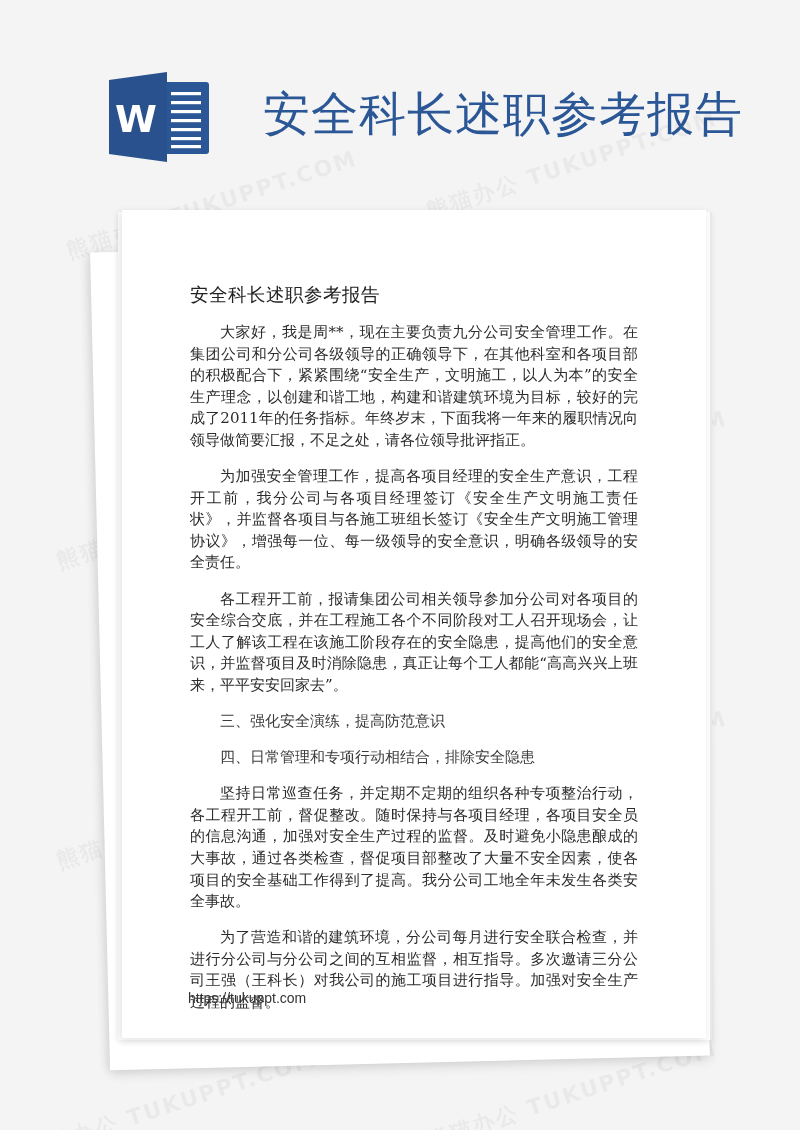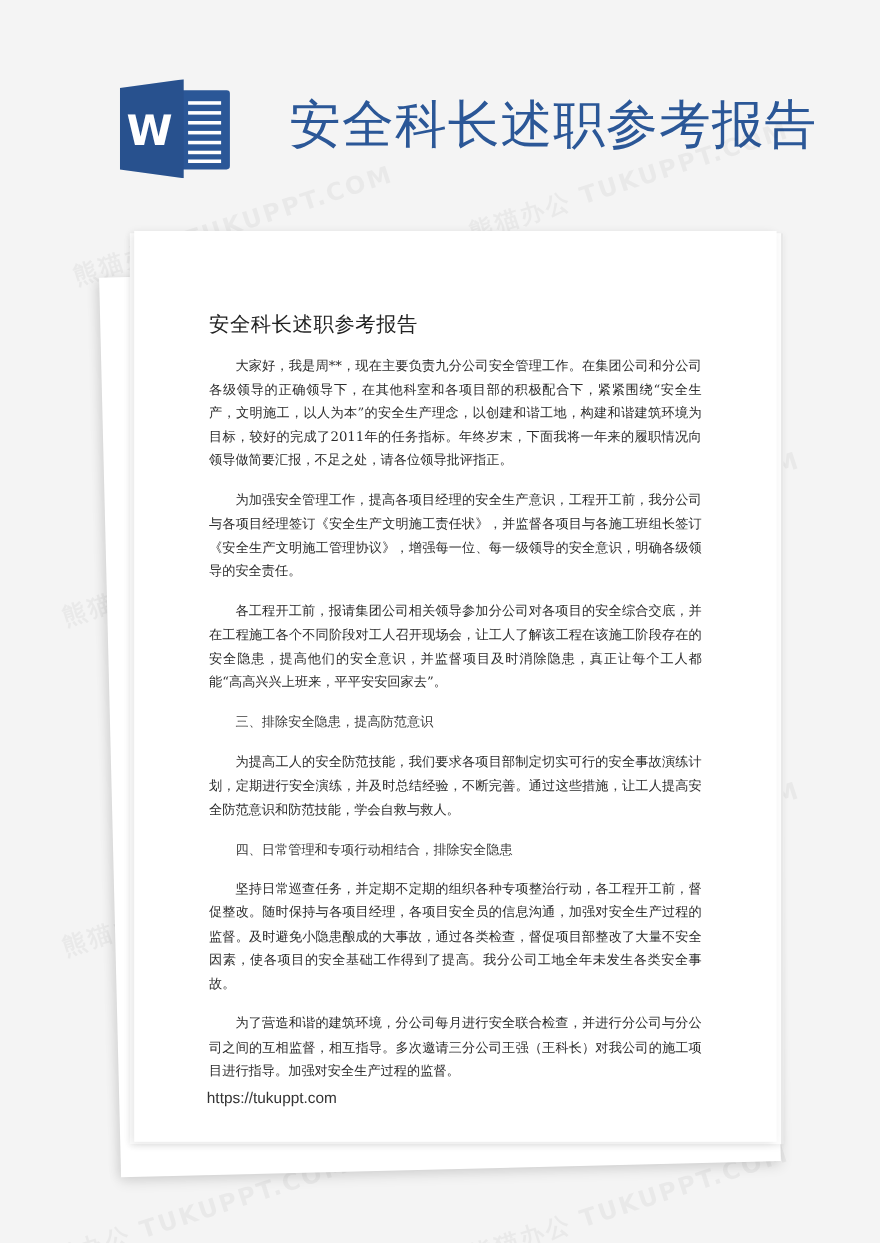--- a/index.html
+++ b/index.html
@@ -77,21 +77,21 @@
     font-family: "DejaVu Sans", "Liberation Sans", sans-serif;
     font-size: 18.5px;
     color: #222;
     letter-spacing: 0.5px;
     white-space: nowrap;
   }
   .doc-body {
     position: absolute;
     left: 68px; top: 112px;
     width: 448px;
-    font-size: 12px;
+    font-size: 15px;
     color: #2c2c2c;
     line-height: 21.6px;
   }
   .para {
     margin: 0 0 14.5px 0;
     text-indent: 2em;
     text-align: justify;
     text-justify: inter-character;
     word-break: break-all;
   }
@@ -149,22 +149,21 @@
 <div class="paper">
   <div class="doc-title">安全科长述职参考报告</div>
 
   <div class="doc-body">
     <p class="para">大家好，我是周**，现在主要负责九分公司安全管理工作。在集团公司和分公司各级领导的正确领导下，在其他科室和各项目部的积极配合下，紧紧围绕“安全生产，文明施工，以人为本”的安全生产理念，以创建和谐工地，构建和谐建筑环境为目标，较好的完成了2011年的任务指标。年终岁末，下面我将一年来的履职情况向领导做简要汇报，不足之处，请各位领导批评指正。</p>
 
     <p class="para">为加强安全管理工作，提高各项目经理的安全生产意识，工程开工前，我分公司与各项目经理签订《安全生产文明施工责任状》，并监督各项目与各施工班组长签订《安全生产文明施工管理协议》，增强每一位、每一级领导的安全意识，明确各级领导的安全责任。</p>
 
     <p class="para">各工程开工前，报请集团公司相关领导参加分公司对各项目的安全综合交底，并在工程施工各个不同阶段对工人召开现场会，让工人了解该工程在该施工阶段存在的安全隐患，提高他们的安全意识，并监督项目及时消除隐患，真正让每个工人都能“高高兴兴上班来，平平安安回家去”。</p>
 
-    <p class="heading">三、排除安全隐患，提高防范意识</p>
-    <p class="para">为提高工人的安全防范技能，我们要求各项目部制定切实可行的安全事故演练计划，定期进行安全演练，并及时总结经验，不断完善。通过这些措施，让工人提高安全防范意识和防范技能，学会自救与救人。</p>
+    <p class="heading">三、强化安全演练，提高防范意识</p>
 
     <p class="heading">四、日常管理和专项行动相结合，排除安全隐患</p>
     <p class="para">坚持日常巡查任务，并定期不定期的组织各种专项整治行动，各工程开工前，督促整改。随时保持与各项目经理，各项目安全员的信息沟通，加强对安全生产过程的监督。及时避免小隐患酿成的大事故，通过各类检查，督促项目部整改了大量不安全因素，使各项目的安全基础工作得到了提高。我分公司工地全年未发生各类安全事故。</p>
 
     <p class="para">为了营造和谐的建筑环境，分公司每月进行安全联合检查，并进行分公司与分公司之间的互相监督，相互指导。多次邀请三分公司王强（王科长）对我公司的施工项目进行指导。加强对安全生产过程的监督。</p>
   </div>
 
   <div class="footer-link">https://tukuppt.com</div>
 </div>
 

